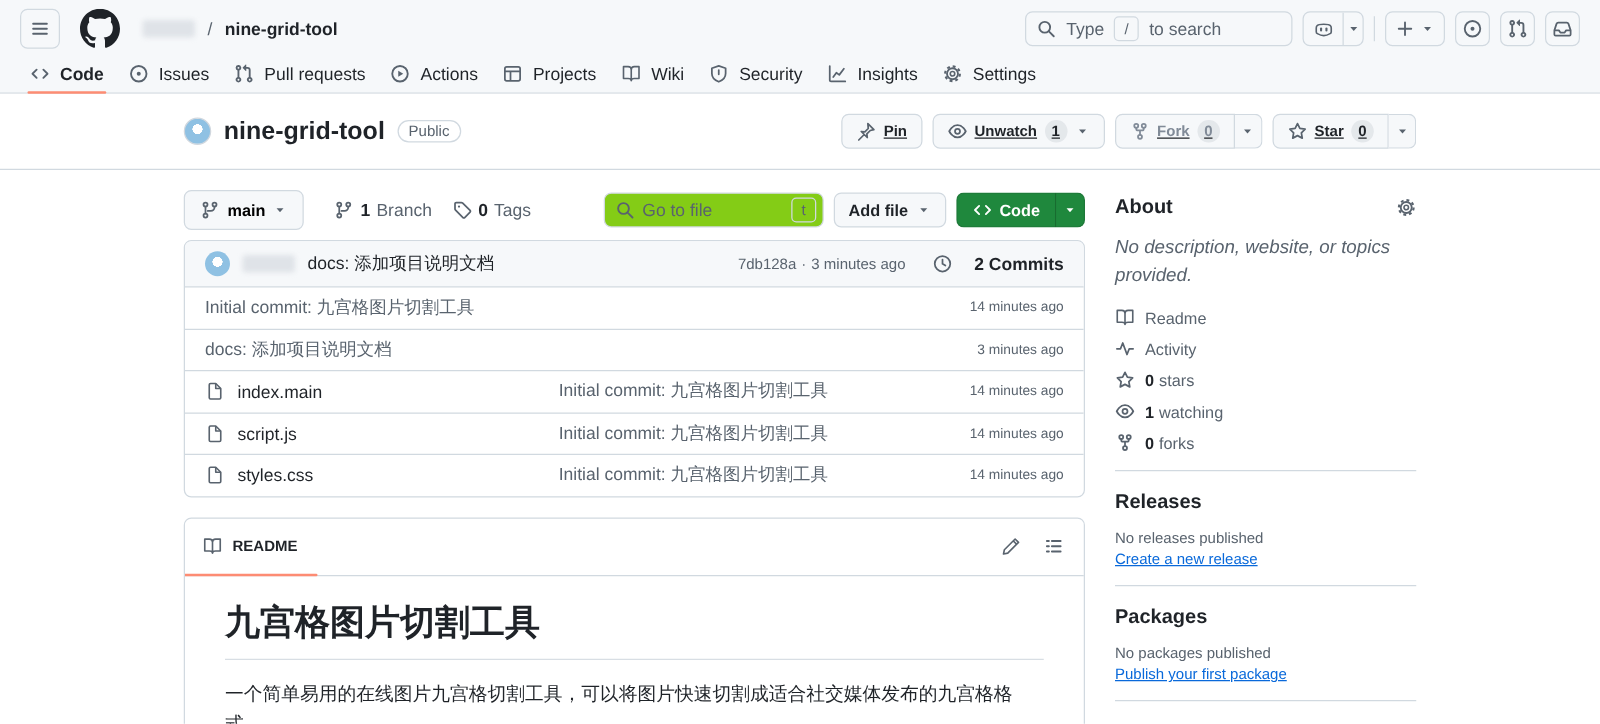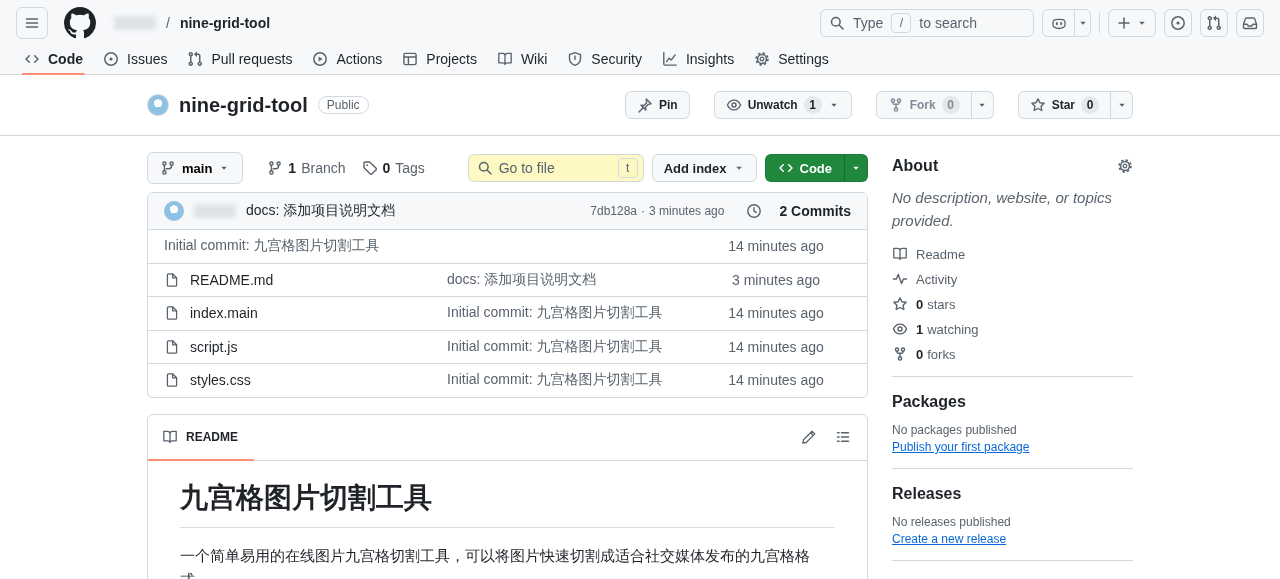--- a/index.html
+++ b/index.html
@@ -44,21 +44,21 @@
     border-radius:3px; background:var(--orange);}
 
   
   .repo-head-wrap{border-bottom:1px solid var(--border); background:#fff;}
   .container{width:986px; margin:0 auto;}
   .repo-head{display:flex; align-items:center; padding:16px 0;}
   .repo-avatar{width:22px; height:22px; border-radius:50%;
     background:radial-gradient(circle at 50% 42%, #ffffff 0 26%, #8fc1e3 27% 100%); border:1px solid #d0d7de;}
   .repo-title{font-size:20px; font-weight:600; margin:0 10px;}
   .pill{border:1px solid var(--border); border-radius:2em; padding:1px 8px; font-size:12px; color:var(--muted); background:#fff;}
-  .head-actions{margin-left:auto; display:flex; gap:24px; align-items:center;}
+  .head-actions{margin-left:auto; display:flex; gap:8px; align-items:center;text-decoration:underline;}
   .btn{display:inline-flex; align-items:center; gap:6px; height:28px; padding:0 11px;
     border:1px solid var(--border); border-radius:6px; background:var(--subtle);
     font-size:12px; font-weight:600; color:var(--fg); cursor:pointer; white-space:nowrap;}
   .btn .ico{color:var(--muted);}
   .counter{display:inline-flex; align-items:center; justify-content:center; min-width:18px; height:18px;
     padding:0 5px; border-radius:2em; background:rgba(175,184,193,.25); font-size:12px; font-weight:600;}
   .btn-split{display:flex;}
   .btn-split .btn{border-radius:6px 0 0 6px;}
   .btn-split .btn-caret{display:flex; align-items:center; justify-content:center; width:22px; height:28px;
     border:1px solid var(--border); border-left:none; border-radius:0 6px 6px 0; background:var(--subtle);
@@ -74,21 +74,21 @@
   .branch-row{display:flex; align-items:center; height:32px;}
   .branch-btn{display:flex; align-items:center; gap:6px; height:32px; padding:0 12px;
     background:var(--subtle); border:1px solid var(--border); border-radius:6px;
     font-size:13px; font-weight:600; cursor:pointer;}
   .branch-btn .ico, .branch-btn .caret{color:var(--muted);}
   .ref-stat{display:flex; align-items:center; gap:5px; margin-left:24px; font-size:14px; cursor:pointer;}
   .ref-stat .num{font-weight:700;}
   .ref-stat .word{color:var(--muted);}
   .ref-stat .ico{color:var(--muted);}
   .goto-box{position:relative; display:flex; align-items:center; width:176px; height:28px;
-    border:1px solid var(--border); border-radius:6px; padding:0 28px 0 8px; gap:6px; background:#fef9c3;}
+    border:1px solid var(--border); border-radius:6px; padding:0 28px 0 8px; gap:6px; background:#84cc16;}
   .goto-box input{border:none; outline:none; width:100%; font-size:14px; background:transparent;
     font-family:"Liberation Sans", sans-serif; color:var(--fg);}
   .goto-box input::placeholder{color:var(--muted);}
   .goto-key{position:absolute; right:5px; top:3px; width:20px; height:20px;}
   .toolbar-right{margin-left:auto; display:flex; gap:8px; align-items:center;}
   .btn.medium{height:28px; font-size:13px; font-weight:600;}
   .code-split{display:flex;}
   .code-split .btn-code{display:flex; align-items:center; gap:6px; height:28px; padding:0 12px;
     background:var(--green); color:#fff; border:1px solid rgba(31,35,40,.15); border-right:none;
     border-radius:6px 0 0 6px; font-size:13px; font-weight:600; cursor:pointer;}
@@ -103,21 +103,21 @@
   .commit-avatar{width:20px; height:20px; border-radius:50%;
     background:radial-gradient(circle at 50% 42%, #ffffff 0 26%, #8fc1e3 27% 100%);}
   .commit-msg{color:var(--fg); margin-left:2px; cursor:pointer;}
   .commit-meta{margin-left:auto; display:flex; align-items:center; gap:4px; font-size:12px; color:var(--muted);}
   .commit-count{display:flex; align-items:center; gap:17px; margin-left:14px; font-size:14px; font-weight:700; color:var(--fg); cursor:pointer;}
   .commit-count .ico{color:var(--muted);}
   .file-row{display:flex; align-items:center; height:33.5px; padding:0 16px; border-top:1px solid var(--border); font-size:14px;}
   .file-name{width:283px; flex:none; display:flex; align-items:center; gap:10px; cursor:pointer;}
   .file-name .ico{color:var(--muted);}
   .file-msg{flex:1; color:var(--muted); overflow:hidden; white-space:nowrap; text-overflow:ellipsis; cursor:pointer;}
-  .file-time{width:150px; flex:none; text-align:center; color:var(--muted); font-size:14px;}
+  .file-time{width:150px; flex:none; text-align:right; color:var(--muted); font-size:11px;}
 
   
   .readme-card{margin-top:16px; border:1px solid var(--border); border-radius:6px; background:#fff;}
   .readme-head{display:flex; align-items:center; height:46px; border-bottom:1px solid var(--border); padding-right:16px;}
   .readme-tab{position:relative; display:flex; align-items:center; gap:8px; height:100%;
     padding:0 16px 0 14px; font-size:12px; font-weight:700; cursor:pointer;}
   .readme-tab::after{content:""; position:absolute; left:0; right:0; bottom:-1px; height:2px; background:var(--orange); border-radius:0 3px 3px 0;}
   .readme-head-icons{margin-left:auto; display:flex; gap:18px; color:var(--muted);}
   .readme-head-icons .ico{cursor:pointer;}
   .readme-body{padding:18px 32px 32px;}
@@ -491,21 +491,21 @@
       </a>
       <div class="toolbar-right">
         <div class="goto-box">
           <svg class="ico" width="16" height="16" style="color:var(--muted)">
               <use href="#i-search"></use>
             </svg>
           <input type="text" placeholder="Go to file" style="">
           <span class="kbd goto-key">t</span>
         </div>
         <button class="btn medium">
-          <span>Add index</span>
+          <span>Add file</span>
           <svg class="ico" width="12" height="12" style="color:var(--muted)">
               <use href="#i-caret"></use>
             </svg>
         </button>
         <div class="code-split">
           <button class="btn-code">
             <svg class="ico" width="16" height="16">
                 <use href="#i-code"></use>
               </svg>
             <span>Code</span>
@@ -535,26 +535,20 @@
             </svg>
           <span>2 Commits</span>
         </a>
       </div>
 
       <div class="file-row">
         <a class="file-msg">Initial commit: 九宫格图片切割工具</a>
         <span class="file-time">14 minutes ago</span>
       </div>
       <div class="file-row">
-        <a class="file-name">
-            <svg class="ico" width="16" height="16">
-              <use href="#i-file"></use>
-            </svg>
-            <span>README.md</span>
-          </a>
         <a class="file-msg">docs: 添加项目说明文档</a>
         <span class="file-time">3 minutes ago</span>
       </div>
       <div class="file-row">
         <a class="file-name">
             <svg class="ico" width="16" height="16">
               <use href="#i-file"></use>
             </svg>
             <span>index.main</span>
           </a>
@@ -648,28 +642,28 @@
           <svg class="ico" width="16" height="16">
               <use href="#i-fork"></use>
             </svg>
           <span class="num">0</span>
           <span style="margin-left:-4px">forks</span>
         </a>
       </div>
     </section>
 
     <section class="side-section">
+      <h2 class="side-title">Releases</h2>
+      <div class="side-empty">No releases published</div>
+      <a class="side-link">Create a new release</a>
+    </section>
+
+    <section class="side-section">
       <h2 class="side-title">Packages</h2>
       <div class="side-empty">No packages published</div>
       <a class="side-link">Publish your first package</a>
-    </section>
-
-    <section class="side-section">
-      <h2 class="side-title">Releases</h2>
-      <div class="side-empty">No releases published</div>
-      <a class="side-link">Create a new release</a>
     </section>
 
     <section class="side-section last">
       <h2 class="side-title">Languages</h2>
     </section>
   </aside>
 </div>
 
 </body></html>

